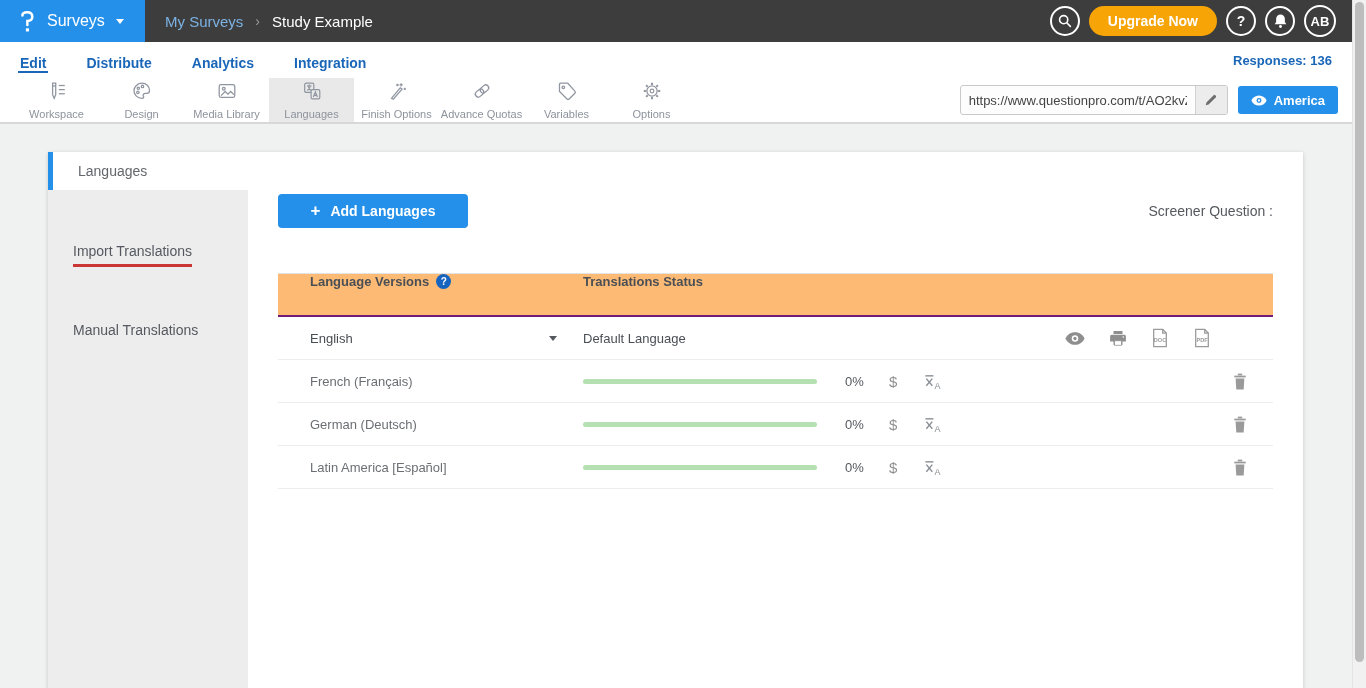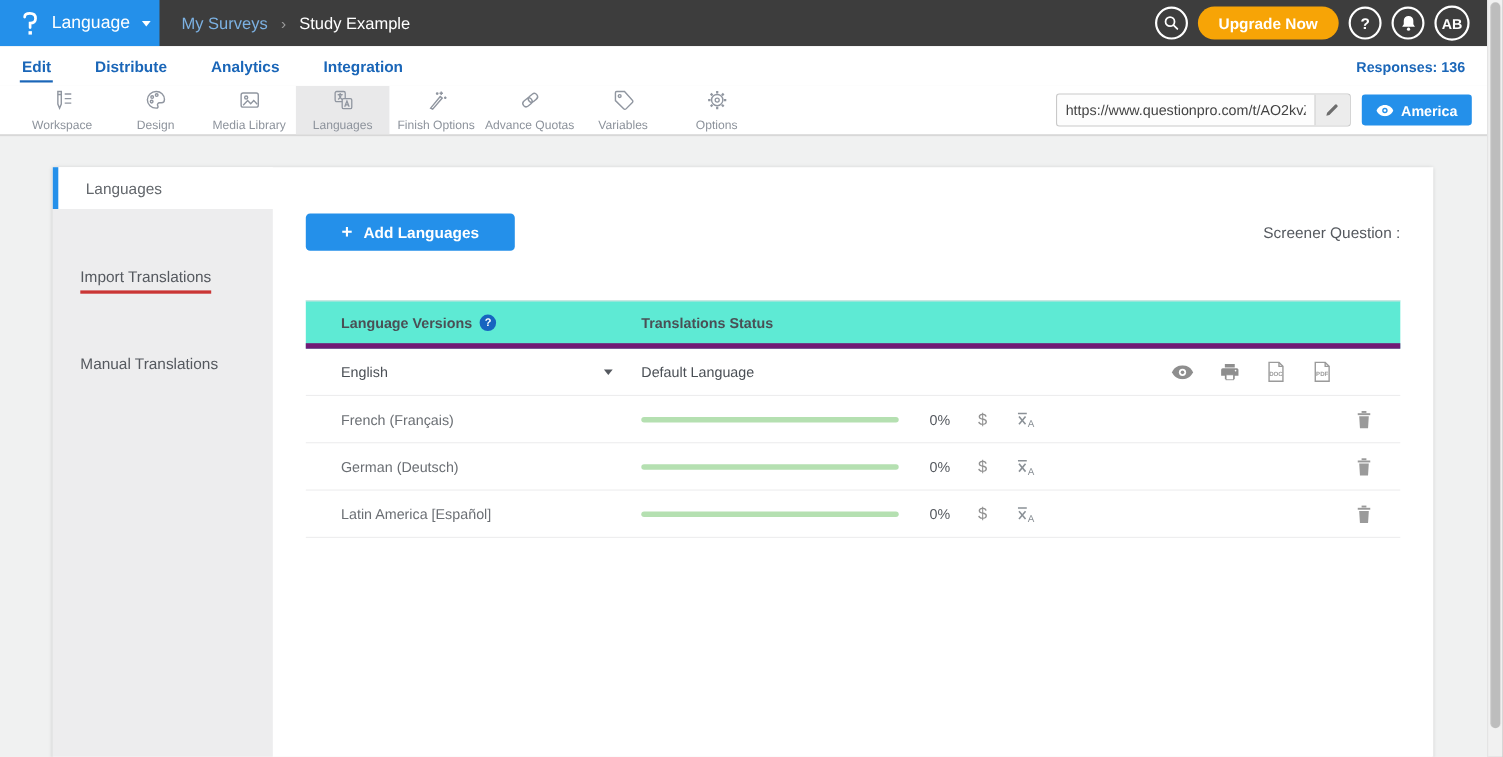--- a/index.html
+++ b/index.html
@@ -15,21 +15,21 @@
   .bc-parent { color:#7cb1e2; cursor:pointer; }
   .bc-sep { color:#9b9b9b; font-size:14px; }
   .bc-current { color:#fff; }
   .topbar-right { margin-left:auto; display:flex; align-items:center; gap:9px; padding-right:30px; }
   .circle-btn { width:30px; height:30px; border:2px solid #fff; border-radius:50%; color:#fff; display:flex; align-items:center; justify-content:center; font-size:14px; font-weight:bold; cursor:pointer; background:transparent; }
   .avatar { width:32px; height:32px; font-size:13px; }
   .upgrade-btn { height:30px; background:#f7a406; border:none; border-radius:15px; color:#fff; font-weight:bold; font-size:14px; padding:0 19px; cursor:pointer; font-family:"Liberation Sans", sans-serif; }
 
   
   .tabsbar { height:36px; background:#fff; display:flex; align-items:center; padding-left:18px; position:relative; }
-  .tab { color:#1a66b8; font-size:14px; font-weight:bold; margin-right:36px; padding:7px 2px 5px; cursor:pointer; border-bottom:2px solid transparent; }
+  .tab { color:#1a66b8; font-size:14px; font-weight:bold; margin-right:36px; padding:7px 2px 0; cursor:pointer; border-bottom:2px solid transparent; }
   .tab.active { border-bottom-color:#1a66b8; }
   .responses { margin-left:auto; margin-right:34px; color:#1a66b8; font-size:13px; font-weight:bold; }
 
   
   .toolbar { height:46px; background:#fff; border-bottom:2px solid #d8d8d8; display:flex; align-items:stretch; padding-left:14px; }
   .tool-item { width:85px; display:flex; flex-direction:column; align-items:center; justify-content:center; gap:6px; cursor:pointer; color:#9096a0; }
   .tool-item.active { background:#e9e9ea; }
   .tool-item .t-ico { height:22px; display:flex; align-items:flex-end; }
   .tool-item .t-label { font-size:11px; color:#8d939c; white-space:nowrap; }
   .toolbar-right { margin-left:auto; display:flex; align-items:center; gap:10px; padding-right:28px; }
@@ -50,21 +50,21 @@
 
   .card-main { margin-left:200px; padding:42px 30px 0 30px; }
   .top-row { display:flex; align-items:center; }
   .add-btn { height:34px; min-width:190px; background:#2490ea; border:none; border-radius:4px; color:#fff; font-size:14px; font-weight:bold; display:flex; align-items:center; justify-content:center; gap:10px; cursor:pointer; font-family:"Liberation Sans", sans-serif; }
   .add-plus { font-size:17px; font-weight:bold; }
   .screener { margin-left:auto; display:flex; align-items:center; gap:18px; }
   .screener-label { font-size:14px; color:#55595f; }
   .screener-select { width:320px; height:36px; background:#f1f1f2; border:none; border-bottom:1px solid #8f8f8f; display:flex; align-items:center; padding:0 13px; font-size:13.5px; color:#55595f; cursor:pointer; }
 
   .lang-table { margin-top:45px; }
-  .t-head { height:44px; background:#5eead4; border-top:1px solid #e3e3e3; border-bottom:5px solid #701a75; display:flex; align-items:center; font-size:13px; font-weight:bold; color:#4a4f55; }
+  .t-head { height:44px; background:#fdba74; border-top:1px solid #e3e3e3; border-bottom:2px solid #701a75; display:flex; align-items:flex-start; font-size:13px; font-weight:bold; color:#4a4f55; }
   .c-lang { width:305px; padding-left:32px; display:flex; align-items:center; }
   .c-rest { flex:1; display:flex; align-items:center; }
   .help-dot { width:15px; height:15px; border-radius:50%; background:#1764c0; color:#fff; font-size:10px; font-weight:bold; display:inline-flex; align-items:center; justify-content:center; margin-left:7px; cursor:pointer; }
   .t-row { height:43px; display:flex; align-items:center; border-bottom:1px solid #ededee; font-size:13px; }
   .t-row .c-lang { justify-content:space-between; padding-right:26px; color:#4a4f55; }
   .t-row.sub .c-lang { color:#6b6f74; }
   .caret-g { width:0; height:0; border-left:4px solid transparent; border-right:4px solid transparent; border-top:5px solid #55595f; cursor:pointer; }
   .default-status { color:#4a4f55; }
   .icon-group { margin-left:auto; display:flex; align-items:center; gap:24px; margin-right:62px; }
   .icon-btn { background:none; border:none; cursor:pointer; padding:0; display:flex; align-items:center; justify-content:center; }
@@ -85,21 +85,21 @@
 <body>
 
 <div class="topbar">
   <div class="logo-block">
     <span class="logo-glyph">
       <svg width="22" height="24" viewBox="0 0 24 26">
         <path d="M7 7 q0-3.6 5.2-3.6 q5.6 0 5.6 5 q0 4.6-5.4 4.6 l0 4.4" fill="none" stroke="#fff" stroke-width="2.7" stroke-linecap="round"></path>
         <rect x="10.8" y="21" width="3.4" height="3.4" fill="#fff"></rect>
       </svg>
     </span>
-    <span class="product-name">Language</span>
+    <span class="product-name">Surveys</span>
     <span class="caret-w"></span>
   </div>
   <div class="breadcrumb">
     <span class="bc-parent">My Surveys</span>
     <span class="bc-sep">›</span>
     <span class="bc-current">Study Example</span>
   </div>
   <div class="topbar-right">
     <button class="circle-btn">
       <span>

